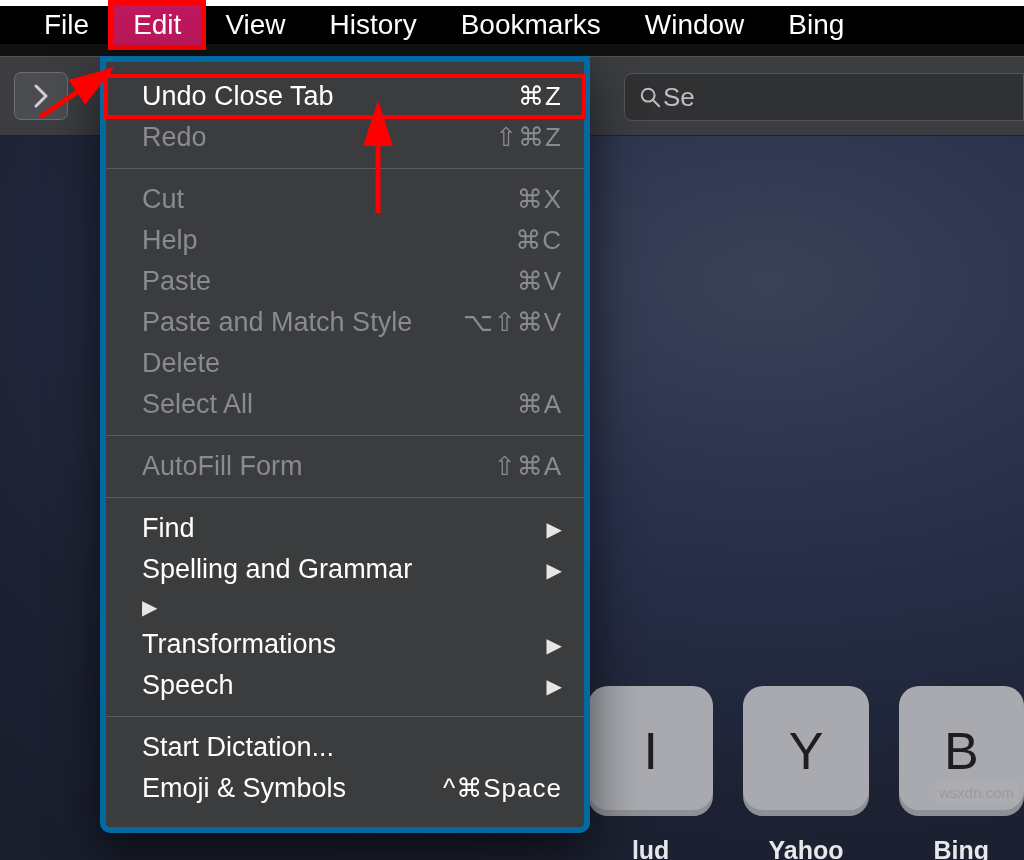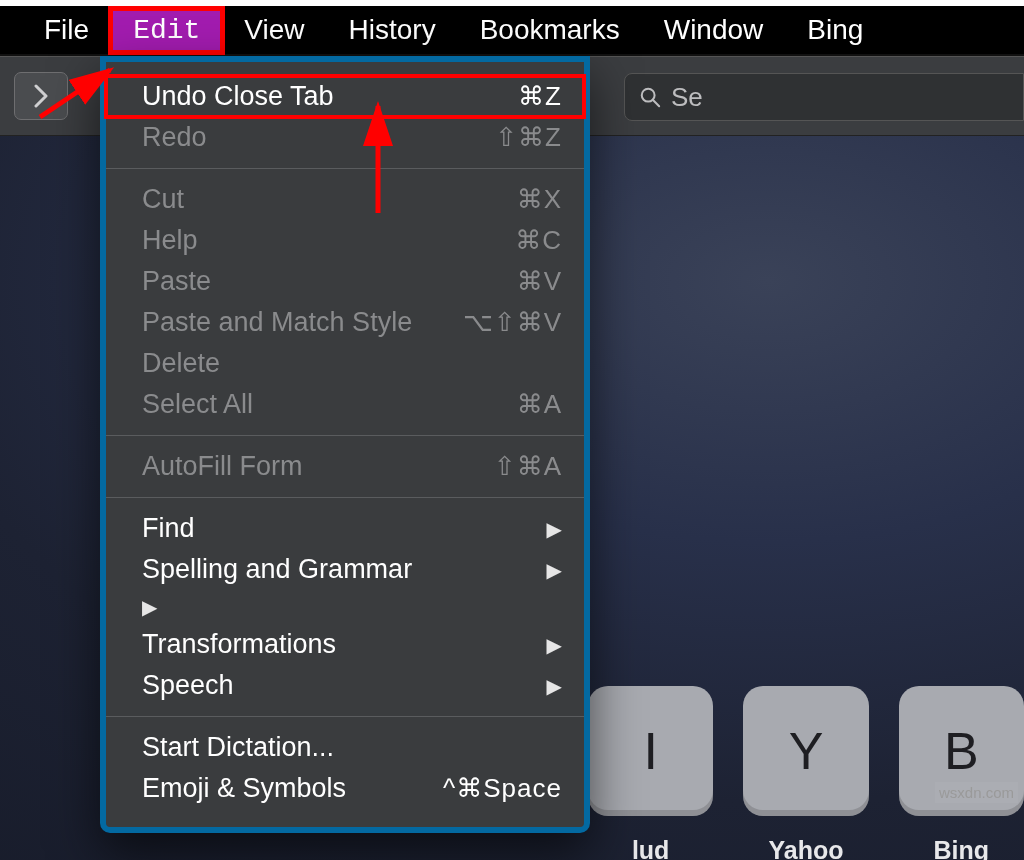--- a/index.html
+++ b/index.html
@@ -6,48 +6,48 @@
   html, body { width: 1024px; height: 860px; overflow: hidden; }
   body {
     font-family: -apple-system, "Helvetica Neue", Helvetica, Arial, sans-serif;
     background: #111;
     position: relative;
   }
   .stripe { position:absolute; left:0; right:0; height:6px; background:#fff; }
   .stripe.top { top:0; }
 
   .menubar {
-    position: absolute; top:6px; left:0; right:0; height:48px;
+    position: absolute; top:6px; left:0; right:0; height:38px;
     background:#000; display:flex; align-items:center;
     padding-left:22px; gap:0;
     color:#fff; font-size:28px; font-weight:500;
   }
   .menubar .mb-item {
     padding:6px 22px; cursor:default; border-radius:0;
   }
   .menubar .mb-item.active {
-    background:#a21caf; outline:5px solid #ff0000; outline-offset:-2px;font-family:Liberation Mono, monospace;
+    background:#be185d; outline:5px solid #ff0000; outline-offset:-2px;
   }
 
   .toolbar {
     position:absolute; top:56px; left:0; right:0; height:80px;
     background:#3b3d40; border-top:1px solid #555; border-bottom:1px solid #222;
     display:flex; align-items:center;
   }
   .nav-box {
     width:54px; height:48px; margin-left:14px; border:1px solid #6e6e70;
     border-radius:7px; display:flex; align-items:center; justify-content:center;
     background:#4a4c4f;
   }
   .nav-box svg { fill:#cfcfd1; }
   .addr {
     position:absolute; right:0; top:16px; height:48px; width:400px;
     background:#2f3133; border:1px solid #555; border-radius:8px 0 0 8px;
     display:flex; align-items:center; padding-left:14px; color:#bdbdbf;
-    font-size:26px; gap:10px;
+    font-size:26px; gap:2px;
   }
   .addr svg { fill:#bdbdbf; }
 
   .content {
     position:absolute; top:136px; left:0; right:0; bottom:0;
     background:radial-gradient(ellipse 140% 120% at 75% 20%, #3a4258 0%, #28304a 30%, #1d2233 60%, #161a28 100%);
   }
 
   .dropdown {
     position:absolute; left:100px; top:56px; width:490px;

